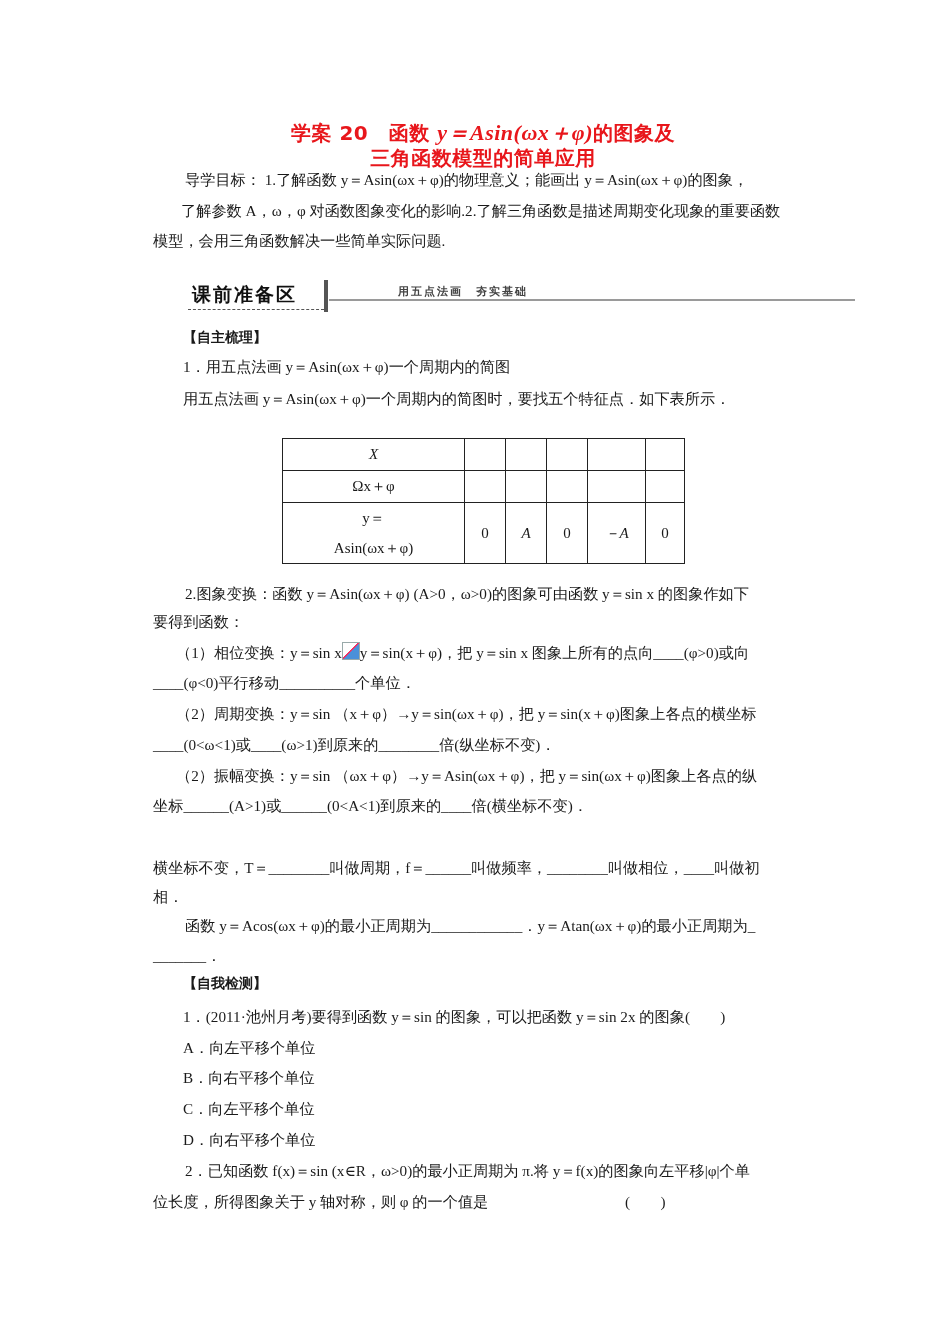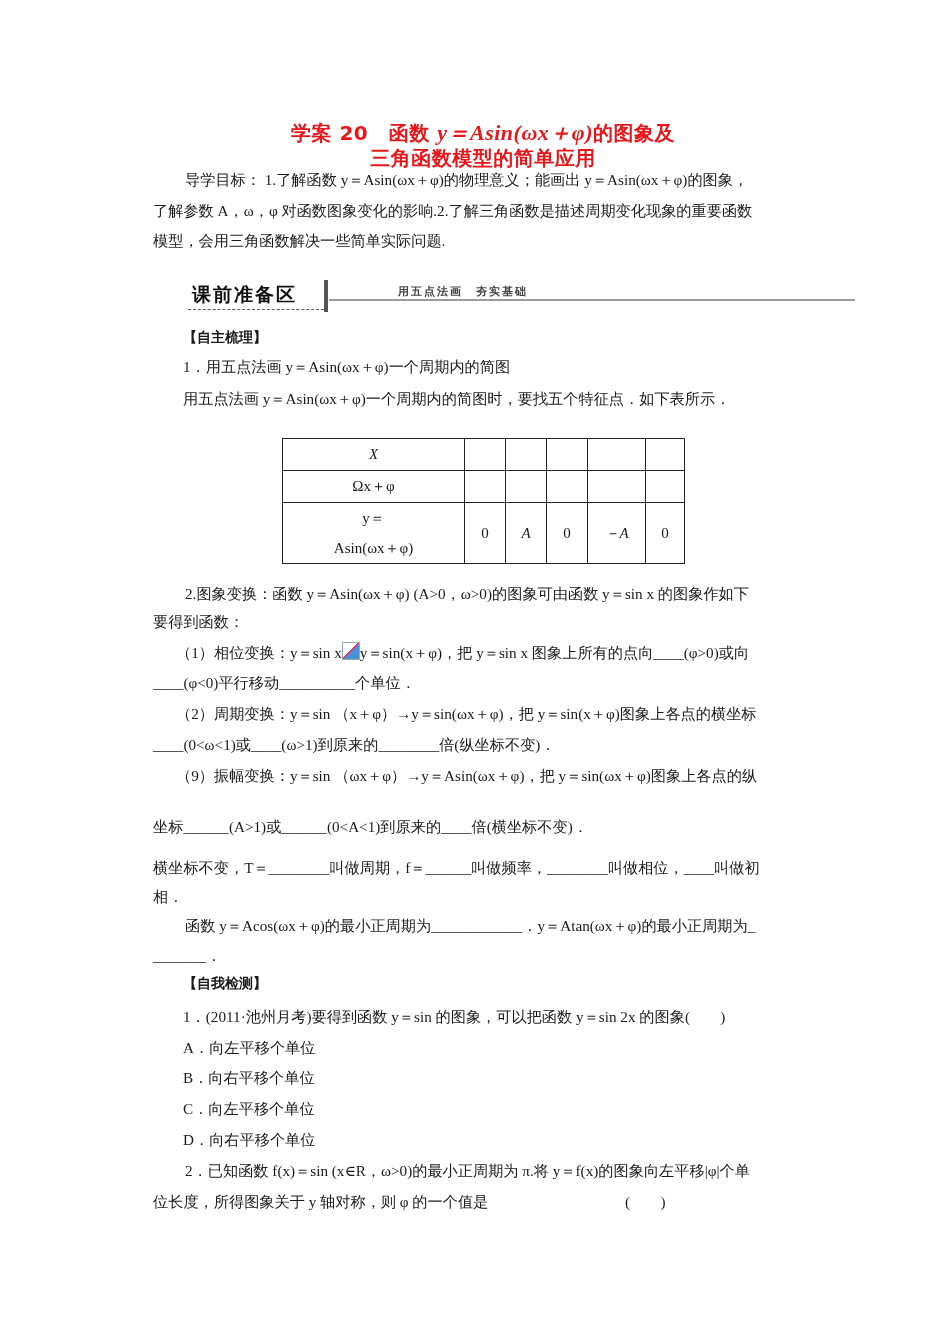--- a/index.html
+++ b/index.html
@@ -67,21 +67,21 @@
 <body>
 
 <div class="page">
 
   <div class="title t1" style="top:121px;">
     <span>学案 20　函数 </span><span class="ital">y＝Asin(ωx＋φ)</span><span>的图象及</span>
   </div>
   <div class="title t2" style="top:146px;">三角函数模型的简单应用</div>
 
   <div class="line indent" style="top:170px;">导学目标：  1.了解函数 y＝Asin(ωx＋φ)的物理意义；能画出 y＝Asin(ωx＋φ)的图象，</div>
-  <div class="line" style="top:201px;">了解参数 A，ω，φ 对函数图象变化的影响.2.了解三角函数是描述周期变化现象的重要函数</div>
+  <div class="line" style="top:201px;margin-left:28px;">了解参数 A，ω，φ 对函数图象变化的影响.2.了解三角函数是描述周期变化现象的重要函数</div>
   <div class="line" style="top:231px;">模型，会用三角函数解决一些简单实际问题.</div>
 
   <div class="sec-head">
     <div class="sec-title">课前准备区</div>
     <div class="sec-dash"></div>
     <div class="sec-bar"></div>
     <div class="sec-rule"></div>
     <div class="sec-sub">用五点法画　夯实基础</div>
   </div>
 
@@ -125,22 +125,22 @@
   <div class="line" style="top:612px;">要得到函数：</div>
 
   <div class="line" style="left:168px; top:642px;">
     <span>（1）相位变换：y＝sin x</span><span class="brokenimg"></span><span>y＝sin(x＋φ)，把 y＝sin x 图象上所有的点向____(φ&gt;0)或向</span>
   </div>
   <div class="line" style="top:673px;">____(φ&lt;0)平行移动__________个单位．</div>
 
   <div class="line" style="left:168px; top:704px;">（2）周期变换：y＝sin （x＋φ）→y＝sin(ωx＋φ)，把 y＝sin(x＋φ)图象上各点的横坐标</div>
   <div class="line" style="top:735px;">____(0&lt;ω&lt;1)或____(ω&gt;1)到原来的________倍(纵坐标不变)．</div>
 
-  <div class="line" style="left:168px; top:766px;">（9）振幅变换：y＝sin （ωx＋φ）→y＝Asin(ωx＋φ)，把 y＝sin(ωx＋φ)图象上各点的纵</div>
-  <div class="line" style="top:796px;margin-top:21px;">坐标______(A&gt;1)或______(0&lt;A&lt;1)到原来的____倍(横坐标不变)．</div>
+  <div class="line" style="left:168px; top:766px;">（2）振幅变换：y＝sin （ωx＋φ）→y＝Asin(ωx＋φ)，把 y＝sin(ωx＋φ)图象上各点的纵</div>
+  <div class="line" style="top:796px;">坐标______(A&gt;1)或______(0&lt;A&lt;1)到原来的____倍(横坐标不变)．</div>
 
   <div class="line" style="top:858px;">横坐标不变，T＝________叫做周期，f＝______叫做频率，________叫做相位，____叫做初</div>
   <div class="line" style="top:887px;">相．</div>
   <div class="line indent" style="top:916px;">函数 y＝Acos(ωx＋φ)的最小正周期为____________．y＝Atan(ωx＋φ)的最小正周期为_</div>
   <div class="line" style="top:946px;">_______．</div>
 
   <div class="subhead" style="top:975px;">【自我检测】</div>
   <div class="line" style="left:175px; top:1007px;">1．(2011·池州月考)要得到函数 y＝sin 的图象，可以把函数 y＝sin 2x 的图象(　　)</div>
   <div class="line" style="left:175px; top:1038px;">A．向左平移个单位</div>
   <div class="line" style="left:175px; top:1068px;">B．向右平移个单位</div>

